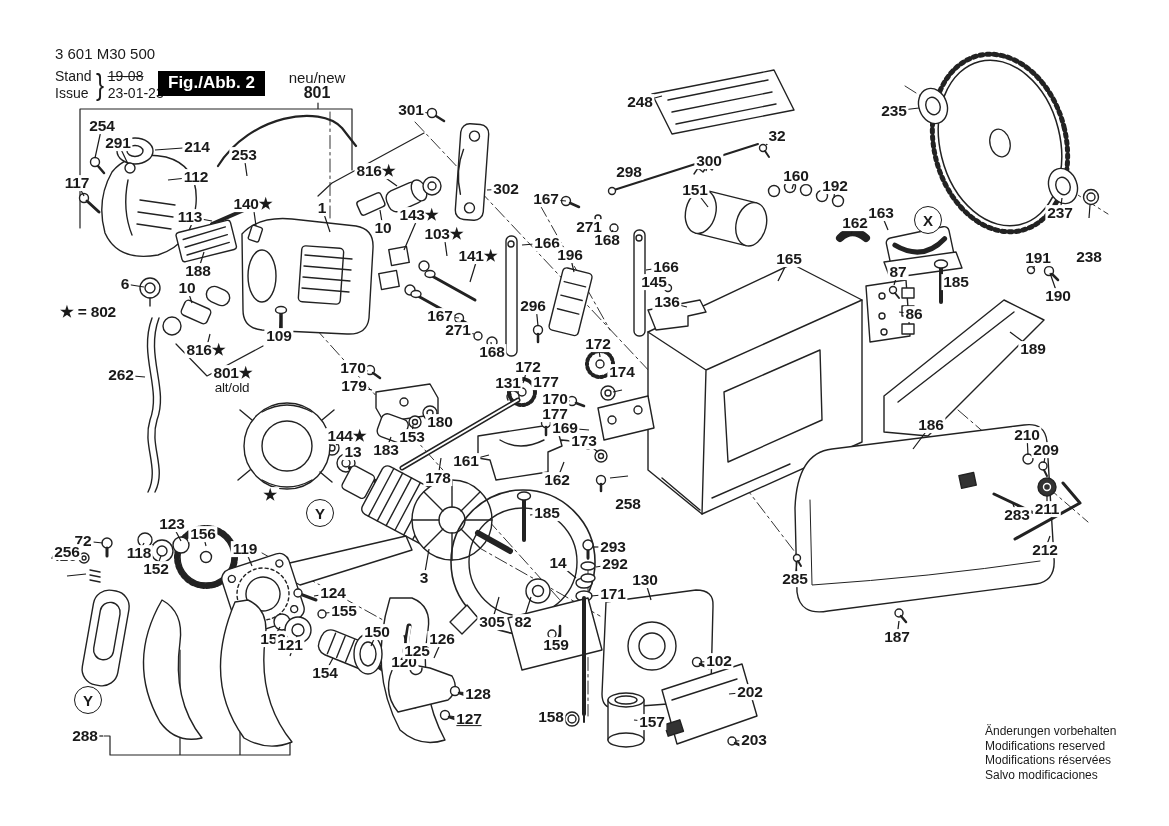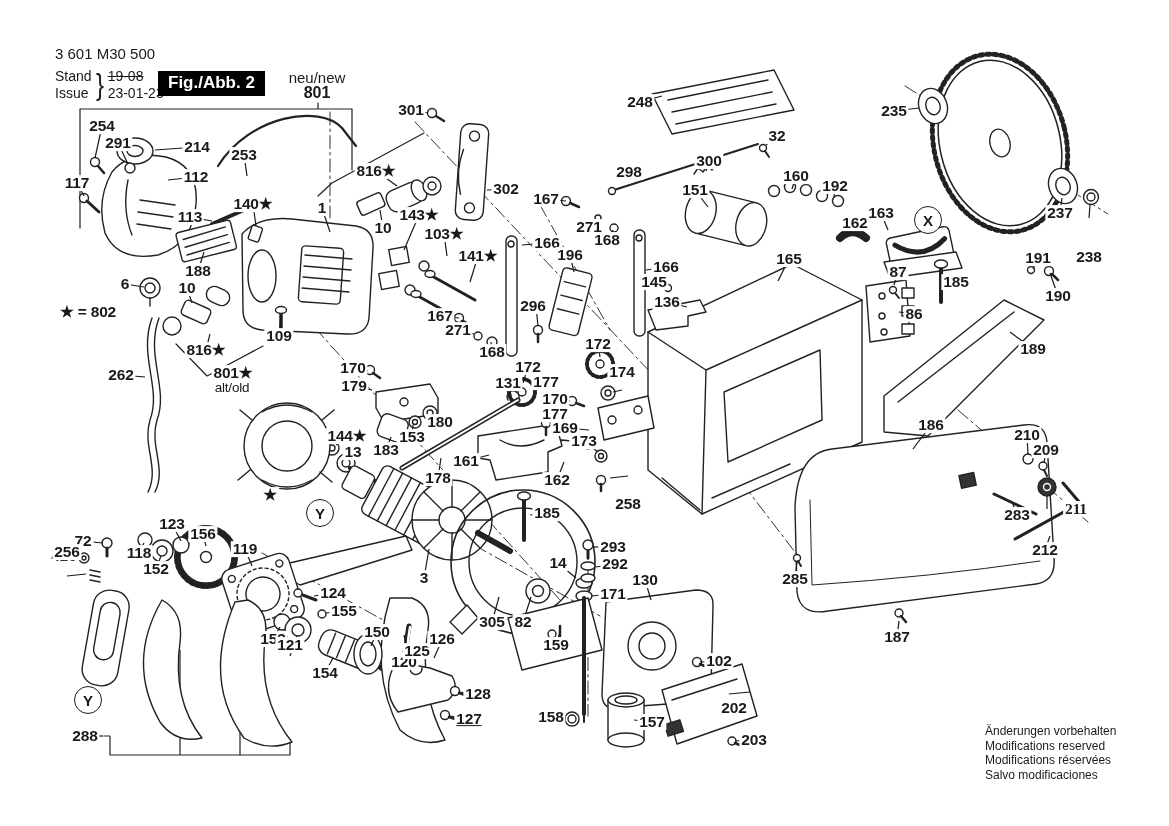--- a/index.html
+++ b/index.html
@@ -599,21 +599,21 @@
       <div class="callout" style="left: 466px; top: 461px;">161</div>
       <div class="callout" style="left: 438px; top: 478px;">178</div>
       <div class="callout" style="left: 557px; top: 480px;">162</div>
       <div class="callout" style="left: 628px; top: 504px;">258</div>
       <div class="callout" style="left: 547px; top: 513px;">185</div>
       <div class="callout" style="left: 424px; top: 578px;">3</div>
       <div class="callout" style="left: 270px; top: 495px;">★</div>
       <div class="callout" style="left: 931px; top: 425px;">186</div>
       <div class="callout" style="left: 1027px; top: 435px;">210</div>
       <div class="callout" style="left: 1046px; top: 450px;">209</div>
-      <div class="callout" style="left: 1076px; top: 509px; font-family: Liberation Serif, serif;">211</div>
+      <div class="callout" style="left: 1047px; top: 509px;">211</div>
       <div class="callout" style="left: 1017px; top: 515px;">283</div>
       <div class="callout" style="left: 1045px; top: 550px;">212</div>
       <div class="callout" style="left: 795px; top: 579px;">285</div>
       <div class="callout" style="left: 897px; top: 637px;">187</div>
       <div class="callout" style="left: 172px; top: 524px;">123</div>
       <div class="callout" style="left: 83px; top: 541px;">72</div>
       <div class="callout" style="left: 139px; top: 553px;">118</div>
       <div class="callout" style="left: 203px; top: 534px;">156</div>
       <div class="callout" style="left: 156px; top: 569px;">152</div>
       <div class="callout" style="left: 64px; top: 556px;">426</div>
@@ -633,21 +633,21 @@
       <div class="callout" style="left: 85px; top: 736px;">288</div>
       <div class="callout" style="left: 613px; top: 547px;">293</div>
       <div class="callout" style="left: 615px; top: 564px;">292</div>
       <div class="callout" style="left: 558px; top: 563px;">14</div>
       <div class="callout" style="left: 492px; top: 622px;">305</div>
       <div class="callout" style="left: 523px; top: 622px;">82</div>
       <div class="callout" style="left: 645px; top: 580px;">130</div>
       <div class="callout" style="left: 613px; top: 594px;">171</div>
       <div class="callout" style="left: 556px; top: 645px;">159</div>
       <div class="callout" style="left: 719px; top: 661px;">102</div>
-      <div class="callout" style="left: 734px; top: 692px; margin-top: 16px;">202</div>
+      <div class="callout" style="left: 750px; top: 692px;">202</div>
       <div class="callout" style="left: 551px; top: 717px;">158</div>
       <div class="callout" style="left: 652px; top: 722px;">157</div>
       <div class="callout" style="left: 754px; top: 740px;">203</div>
       <div class="marker" style="left: 928px; top: 220px;">X</div>
       <div class="marker" style="left: 320px; top: 513px;">Y</div>
       <div class="marker" style="left: 88px; top: 700px;">Y</div>
     </div>
 </div>
 
 </body></html>

